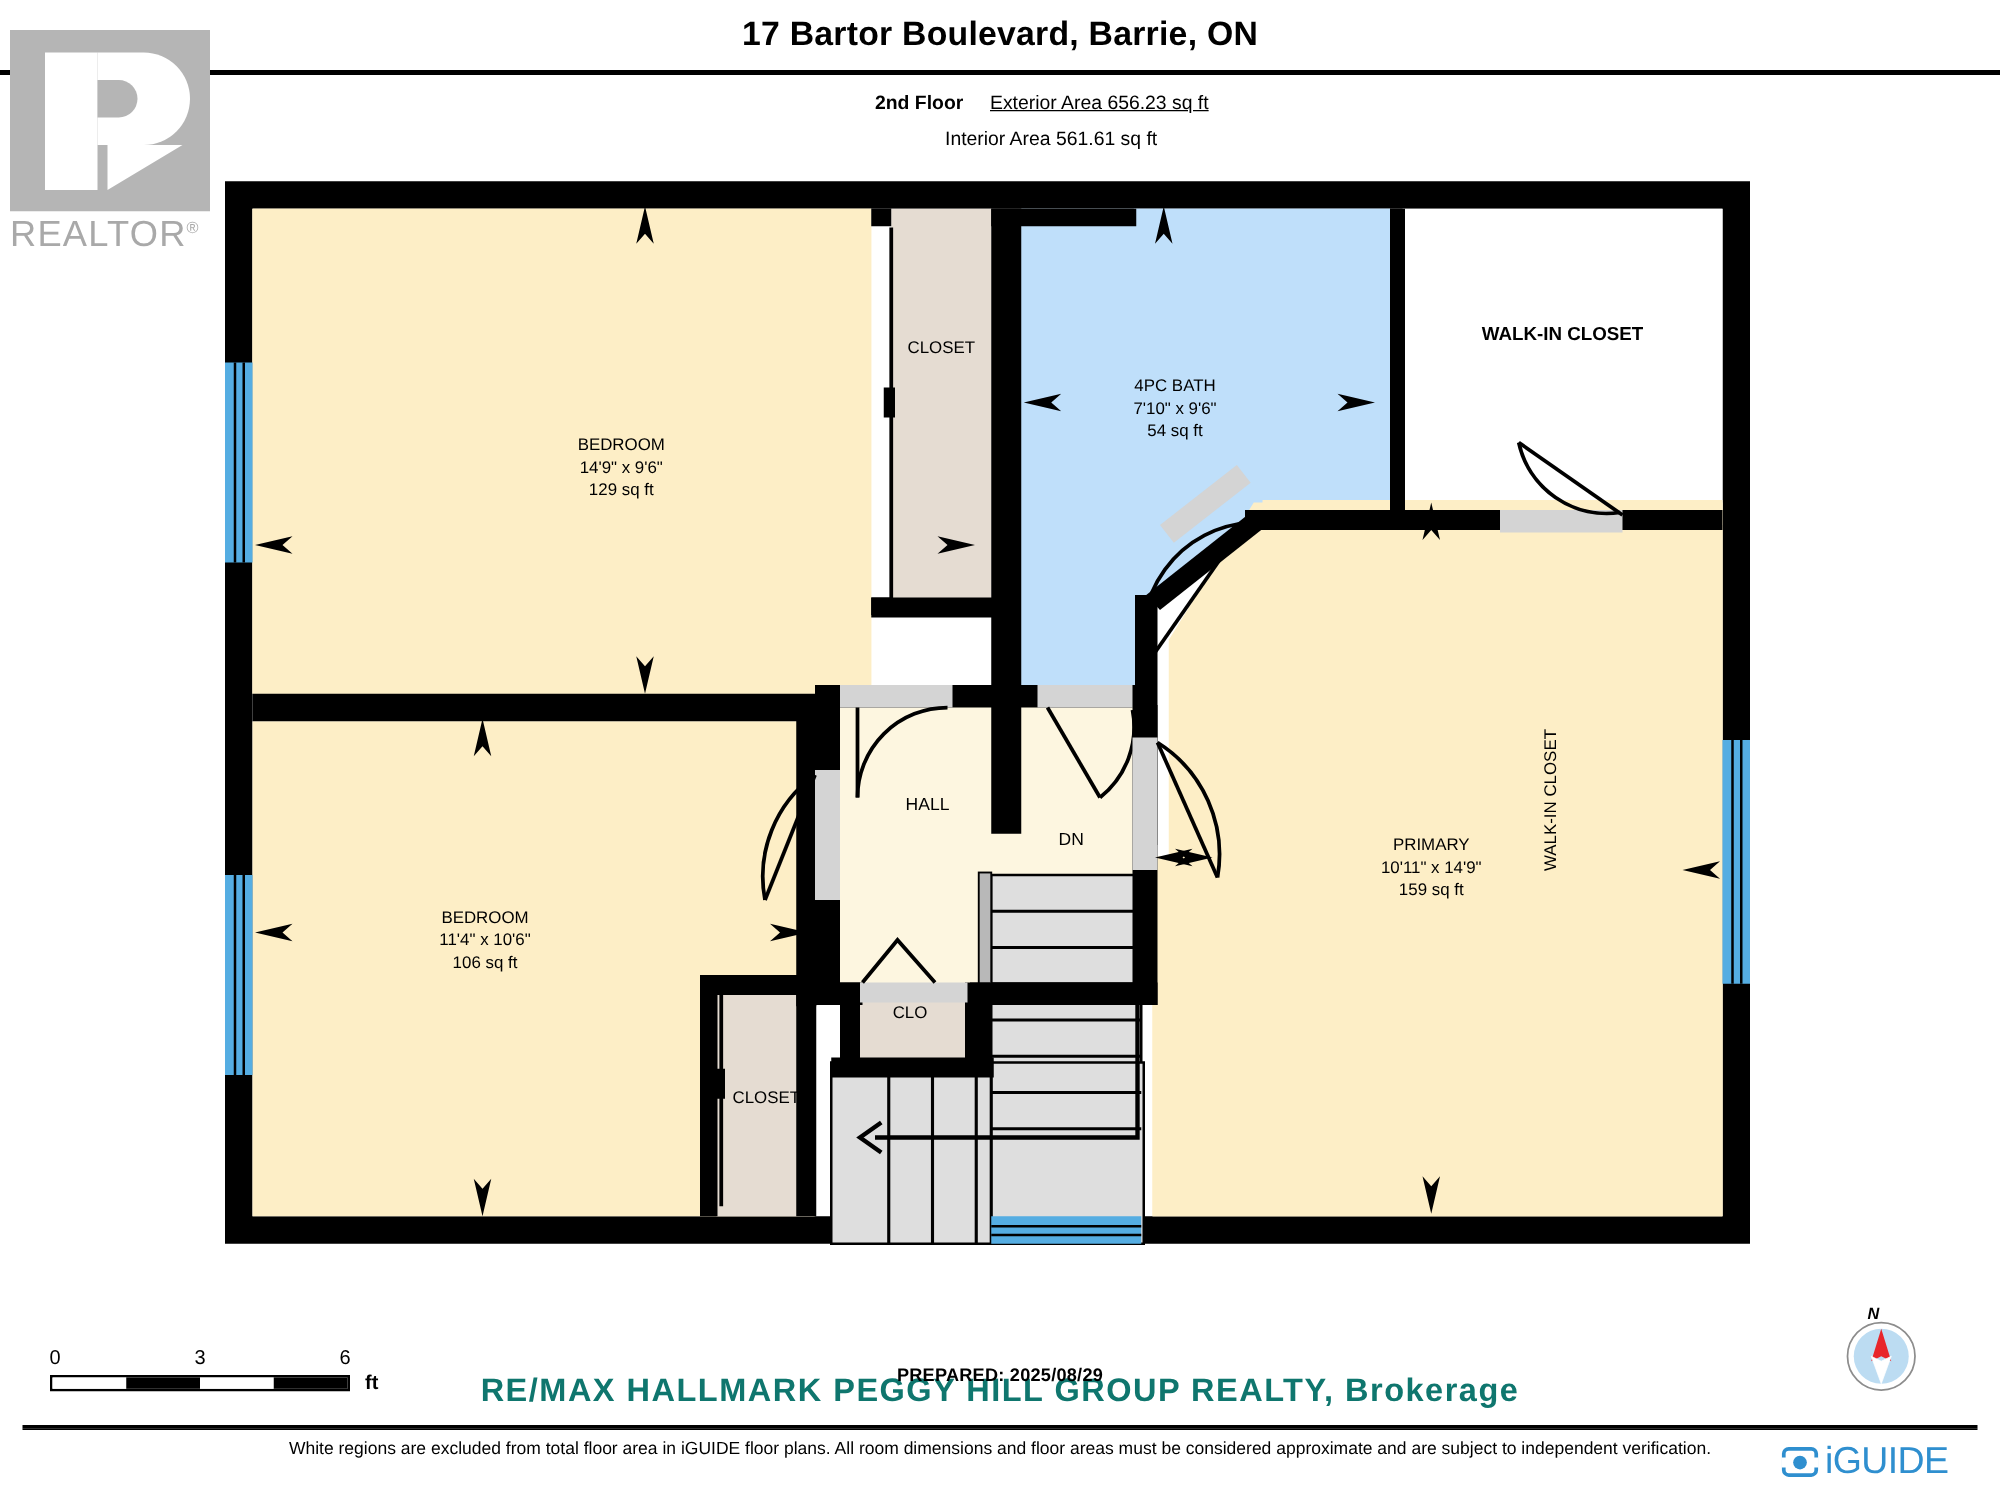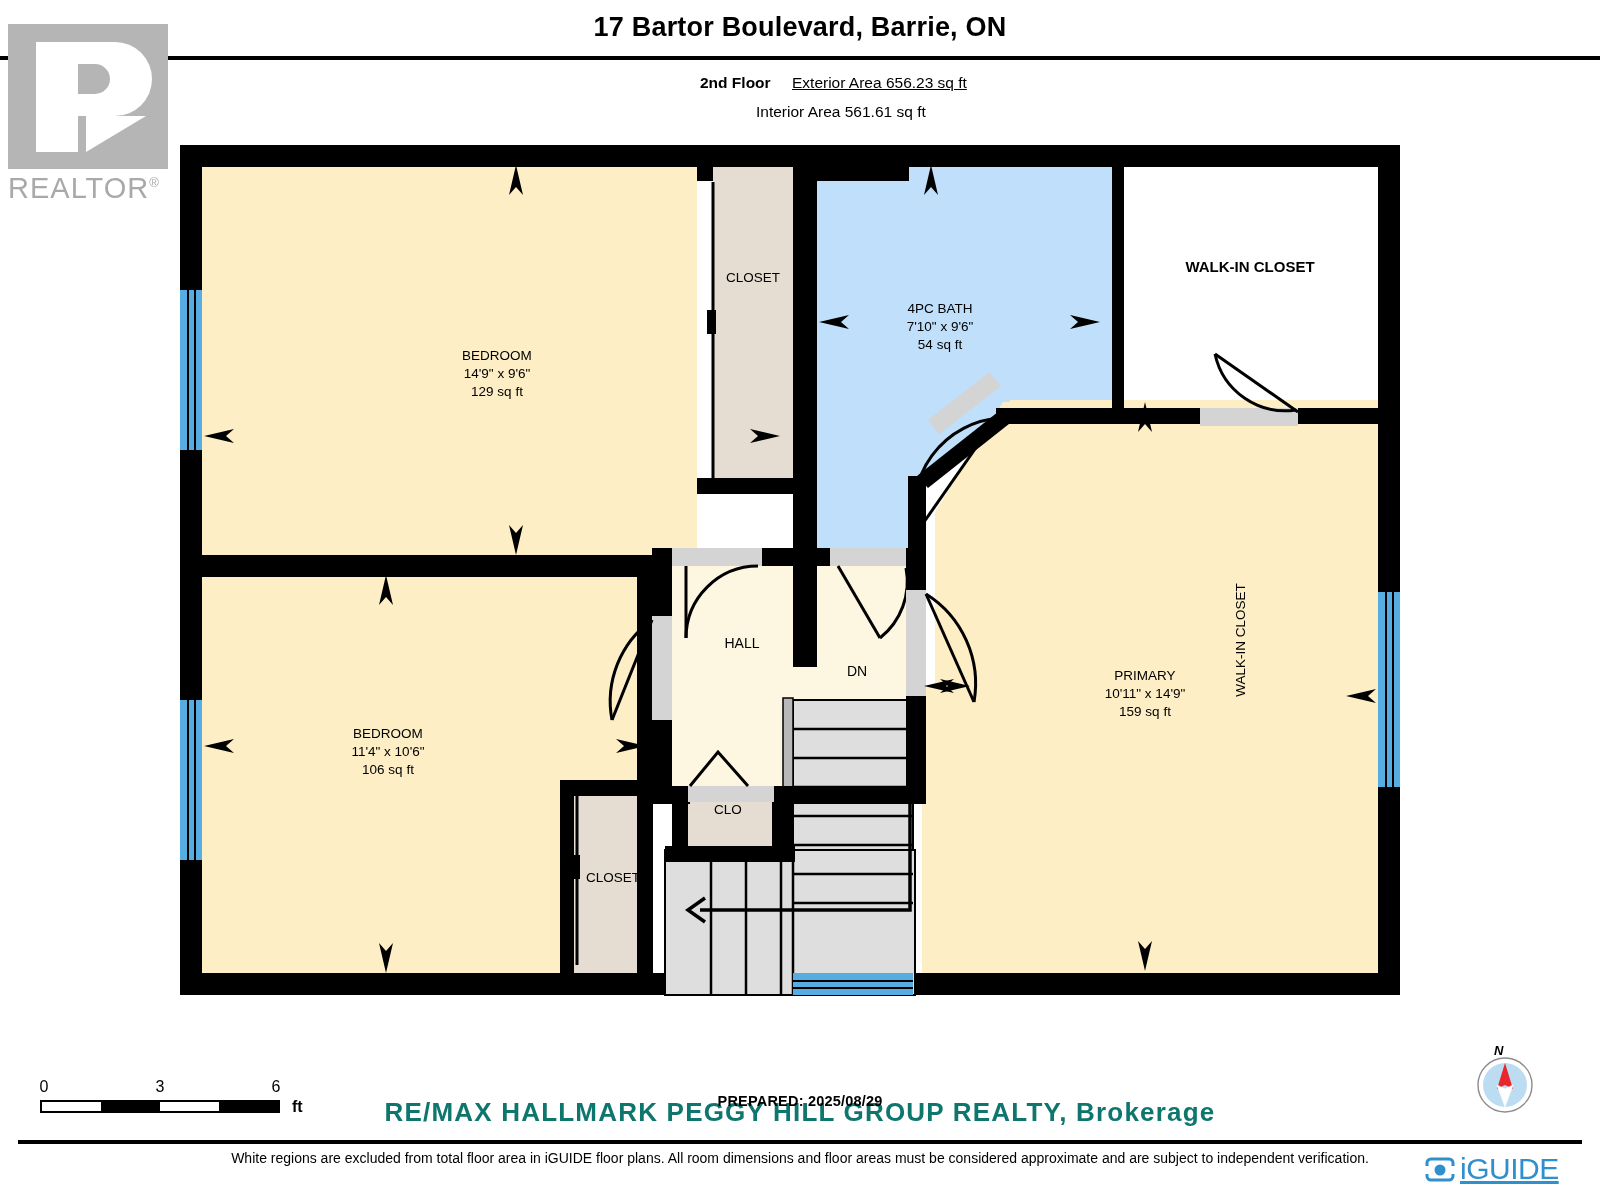--- a/index.html
+++ b/index.html
@@ -67,21 +67,21 @@
 
   #footer-rule{position:absolute;left:18px;top:1140px;width:1564px;height:0;border-top:3px solid #000;border-bottom:1px solid #000;}
   #disclaimer{position:absolute;left:0;top:1150px;width:1600px;text-align:center;font-size:14px;}
 
   
   #compass{position:absolute;left:1470px;top:1045px;width:70px;height:75px;}
   #compass .n-label{position:absolute;left:24px;top:-2px;font-size:13px;font-style:italic;font-weight:bold;}
 
   
   #iguide-logo{position:absolute;left:1425px;top:1152px;height:34px;display:flex;align-items:center;gap:5px;}
-  #iguide-logo .word{font-size:30px;color:#2f8fcf;letter-spacing:-0.5px;font-weight:normal;text-decoration:underline;}
+  #iguide-logo .word{font-size:30px;color:#2f8fcf;letter-spacing:-0.5px;font-weight:normal;}
 
   
   #floorplan{position:absolute;left:0;top:120px;width:1600px;height:930px;}
 
   .rlabel{font-family:"Liberation Sans", sans-serif;font-size:13.5px;text-anchor:middle;fill:#000;}
   .rlabel.big{font-size:14px;}
   .rlabel.bold{font-weight:bold;font-size:15px;}
 </style>
 </head>
 <body>

